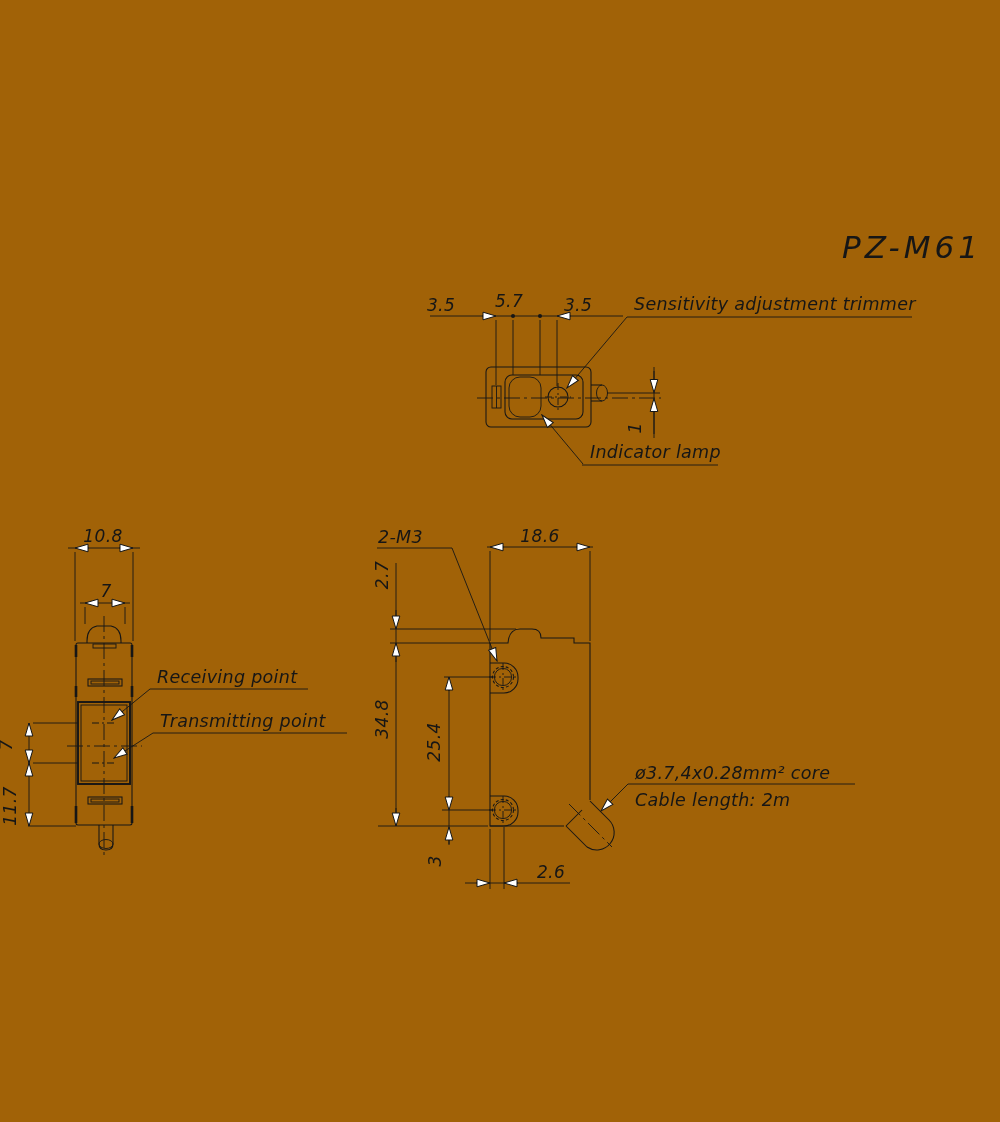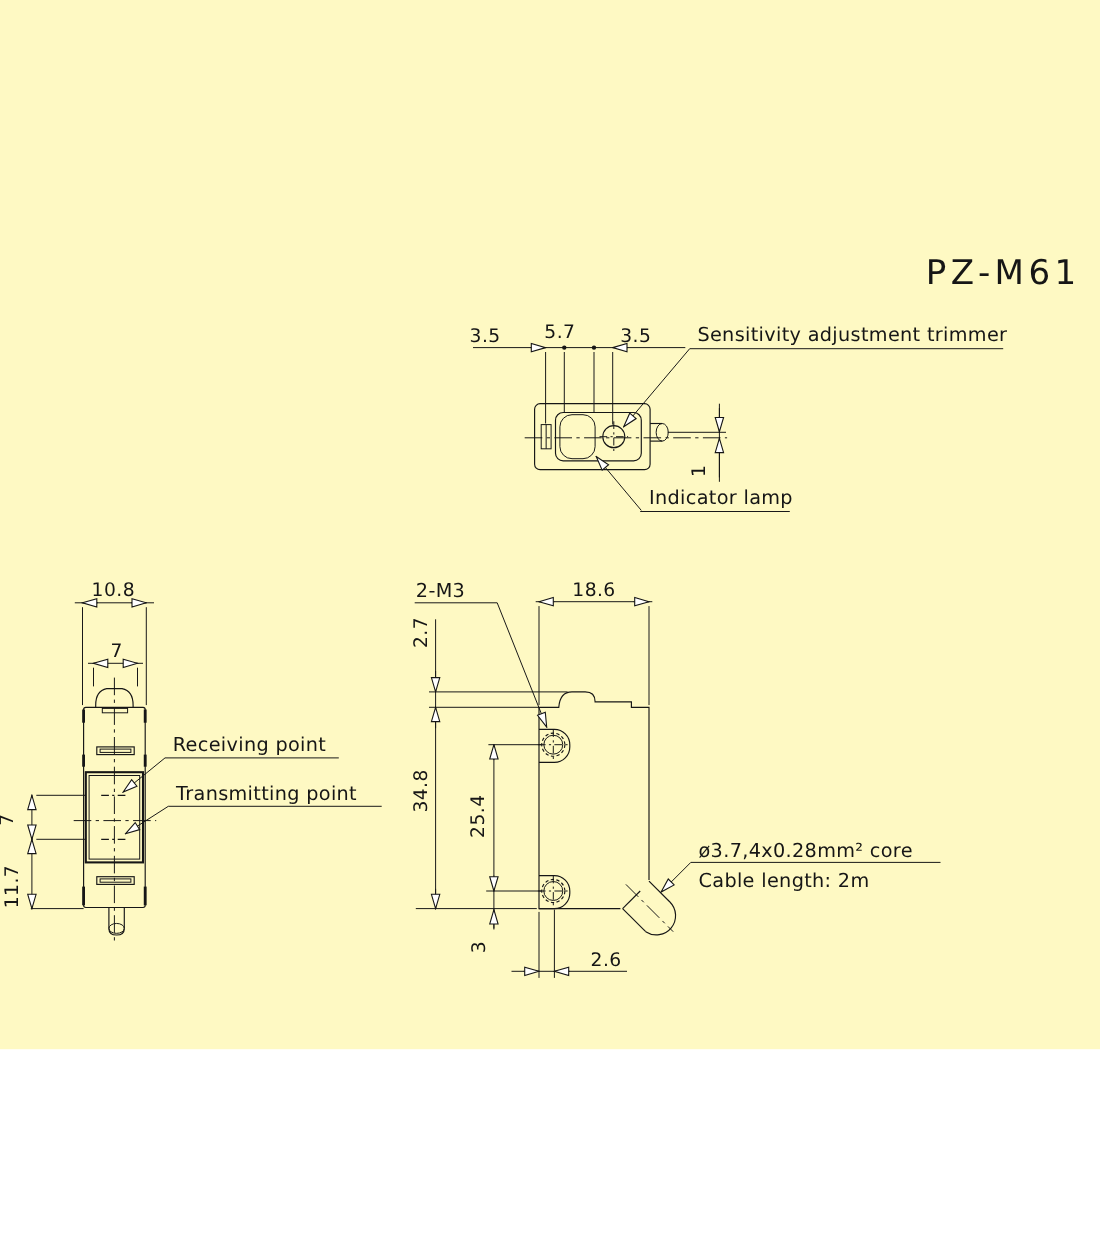--- a/index.html
+++ b/index.html
@@ -1,16 +1,16 @@
 <!DOCTYPE html>
 <html><head>
 <meta charset="utf-8">
 <style>
   html,body { margin:0; padding:0; background:#ffffff; }
-  .stage { position:relative; width:1000px; height:954px; background:#fef9c3; }
+  .stage { position:relative; width:1000px; height:1122px; background:#a16207;font-style:italic; }
   svg { display:block; }
   svg text { font-family:"DejaVu Sans", sans-serif; fill:#161616; }
   .dim  { font-size:17px; letter-spacing:0.4px; }
   .lbl  { font-size:17.5px; letter-spacing:0.3px; }
   .ttl  { font-size:31px; letter-spacing:4px; }
   .ln   { stroke:#161616; stroke-width:1.05; fill:none; }
   .sw2  { stroke-width:1.9; }
   .thin { stroke-width:0.9; }
   .thick{ stroke-width:2.6; }
   .cl   { stroke-dasharray:16 4 3 4; }   

